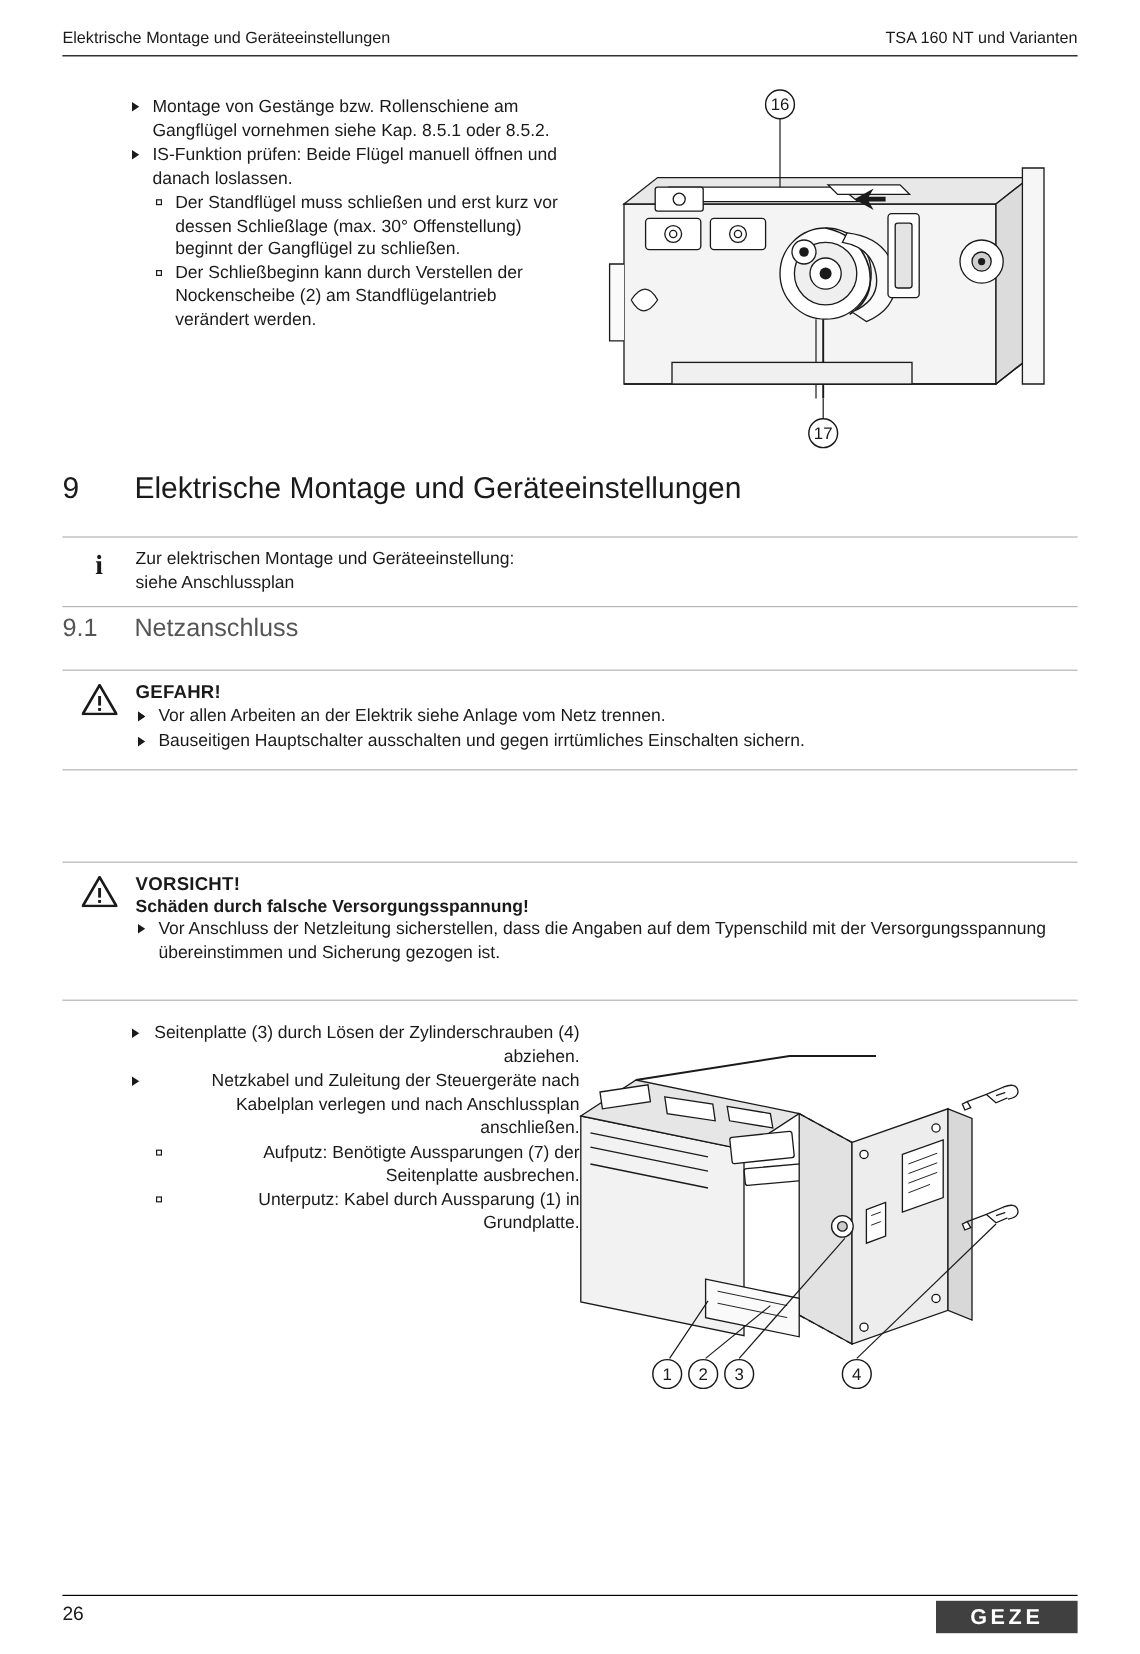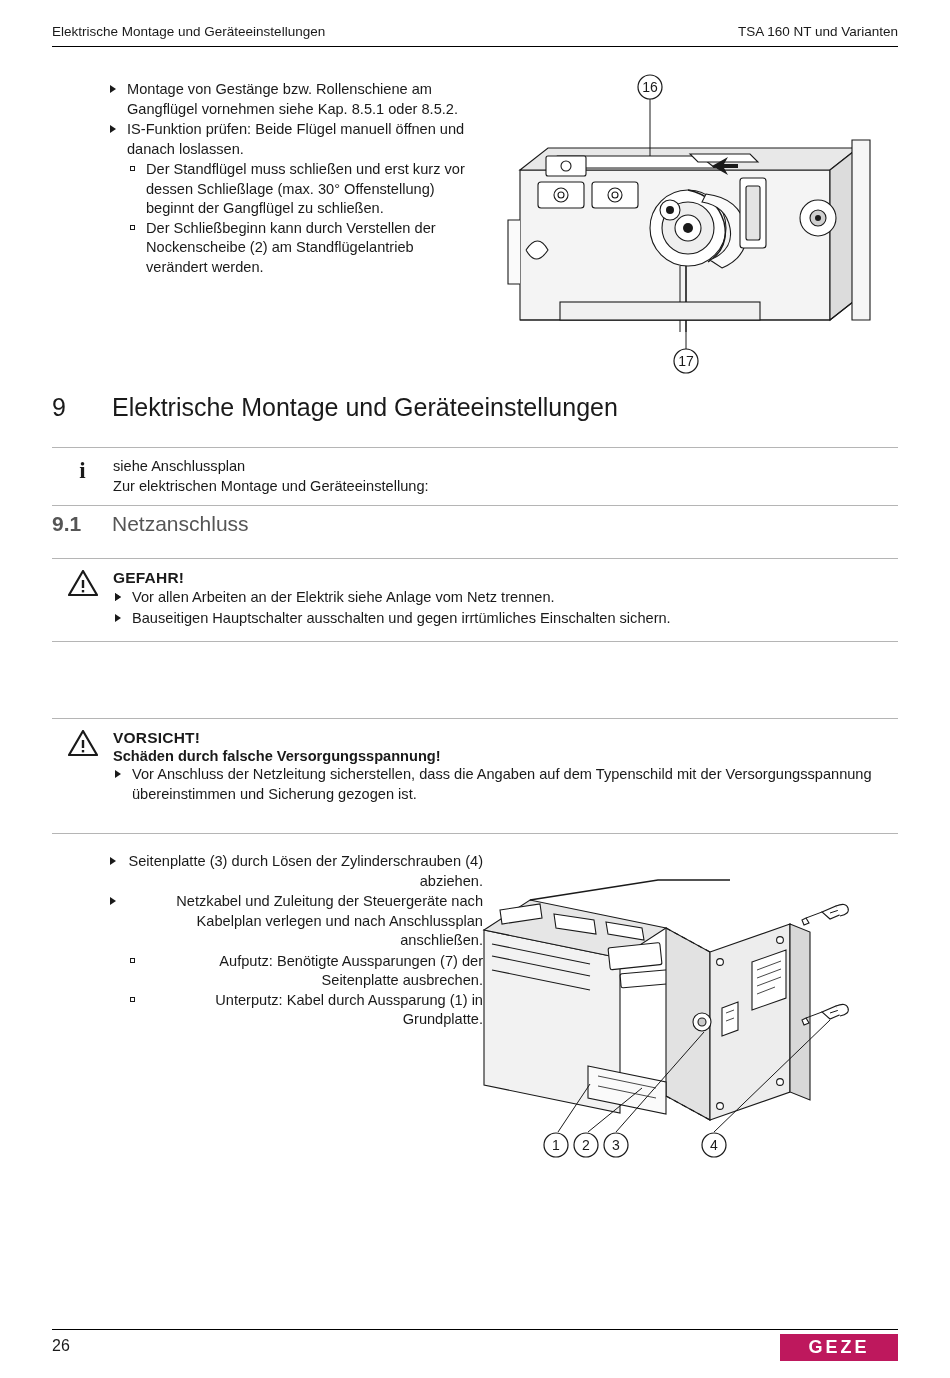--- a/index.html
+++ b/index.html
@@ -164,21 +164,21 @@
     left: 52px;
     top: 512px;
     width: 846px;
     display: flex;
     align-items: baseline;
   }
   .subchapter .num {
     width: 60px;
     font-size: 21px;
     color: #555;
-    font-weight: 700;
+    font-weight: 400;
   }
   .subchapter .title {
     font-size: 21px;
     color: #555;
     font-weight: 400;
   }
 
   
   .warn {
     position: absolute;
@@ -264,21 +264,21 @@
     top: 1337px;
     font-size: 16px;
     font-weight: 400;
   }
   .logo {
     position: absolute;
     right: 52px;
     top: 1334px;
     width: 118px;
     height: 27px;
-    background: #be185d;
+    background: #404040;
     display: flex;
     align-items: center;
     justify-content: center;
   }
   .logo span {
     color: #fff;
     font-size: 18px;
     font-weight: 700;
     letter-spacing: 3px;
     font-family: "Liberation Sans", sans-serif;
@@ -396,22 +396,22 @@
     <div class="title">Elektrische Montage und Geräteeinstellungen</div>
   </div>
 
   <div class="note">
     <div class="rule-top"></div>
     <div class="inner">
       <div class="icon-col">
         <span class="i-glyph">i</span>
       </div>
       <div class="txt">
+        <div>Zur elektrischen Montage und Geräteeinstellung:</div>
         <div>siehe Anschlussplan</div>
-        <div>Zur elektrischen Montage und Geräteeinstellung:</div>
       </div>
     </div>
     <div class="rule-bot"></div>
   </div>
 
   <div class="subchapter">
     <div class="num">9.1</div>
     <div class="title">Netzanschluss</div>
   </div>
 

